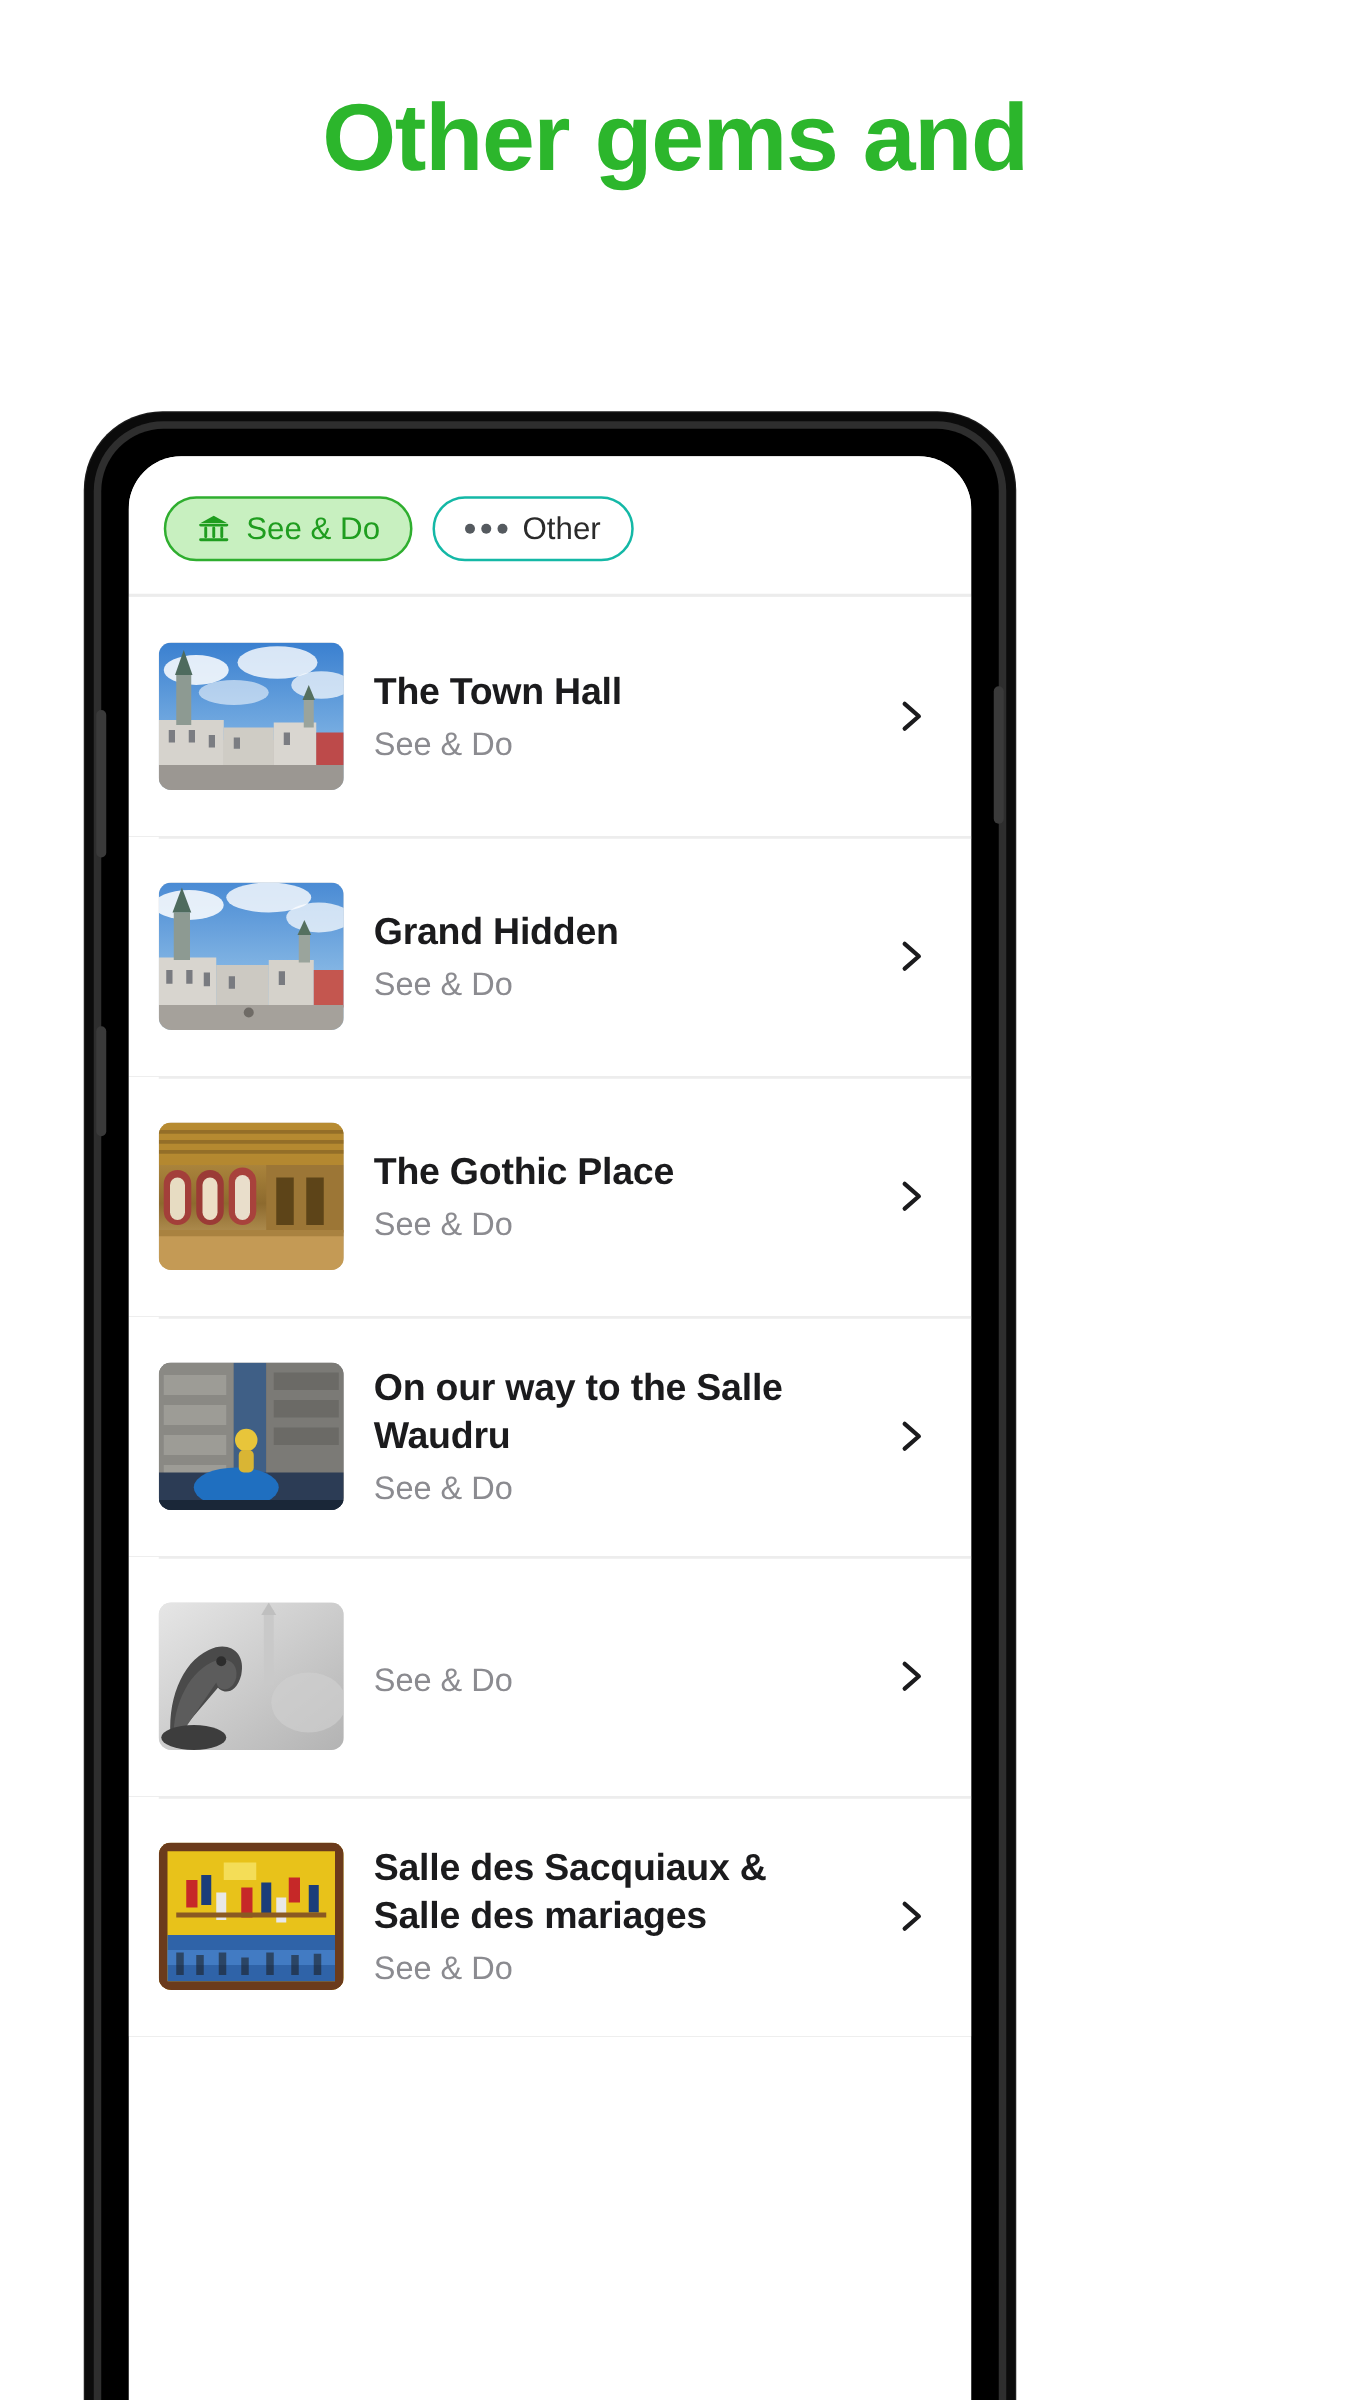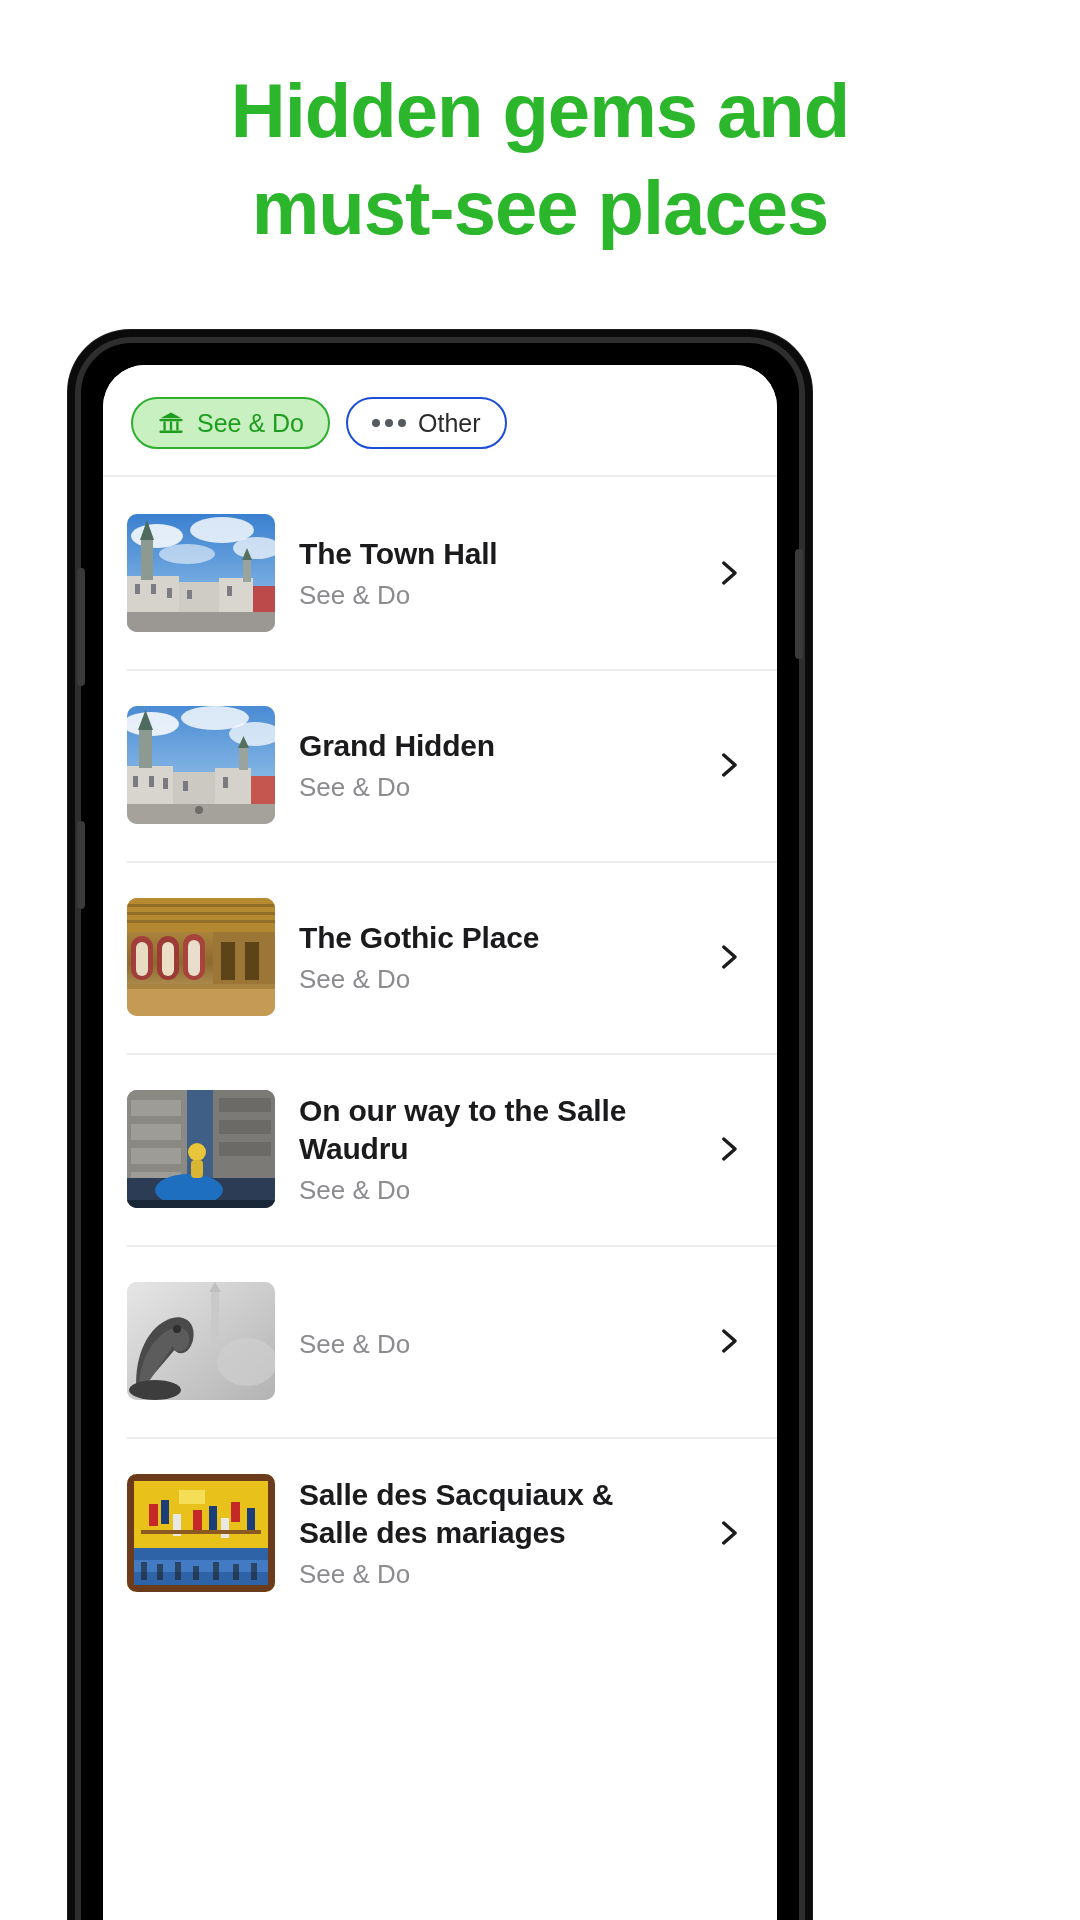--- a/index.html
+++ b/index.html
@@ -122,21 +122,21 @@
     white-space: nowrap;
   }
   .tab-active {
     background: #c8f0c0;
     border: 2px solid #2fae2f;
     color: #1f9d1f;
     font-weight: normal;
   }
   .tab-inactive {
     background: #ffffff;
-    border: 2px solid #1d4ed8;
+    border: 2px solid #14b8a6;
     color: #2b2b2b;
   }
   .tab-icon { display: flex; align-items: center; }
   .dots-icon { display: flex; gap: 5px; align-items: center; }
   .dots-icon i {
     display: block;
     width: 8px; height: 8px;
     border-radius: 50%;
     background: #555a5f;
   }
@@ -208,22 +208,21 @@
     color: #1b1b1d;
   }
   .chevron svg { display: block; }
 </style>
 </head>
 <body>
 
 <div class="page">
 
   <div class="headline">
-    <span class="headline-line">Hidden gems and</span>
-    <span class="headline-line">must-see places</span>
+    <span class="headline-line">Other gems and</span>
   </div>
 
   <div class="phone">
     <div class="phone-inner-bevel"></div>
     <div class="phone-body">
 
       <div class="btn-side btn-volume"></div>
       <div class="btn-side btn-volume2"></div>
       <div class="btn-side btn-power"></div>
 

